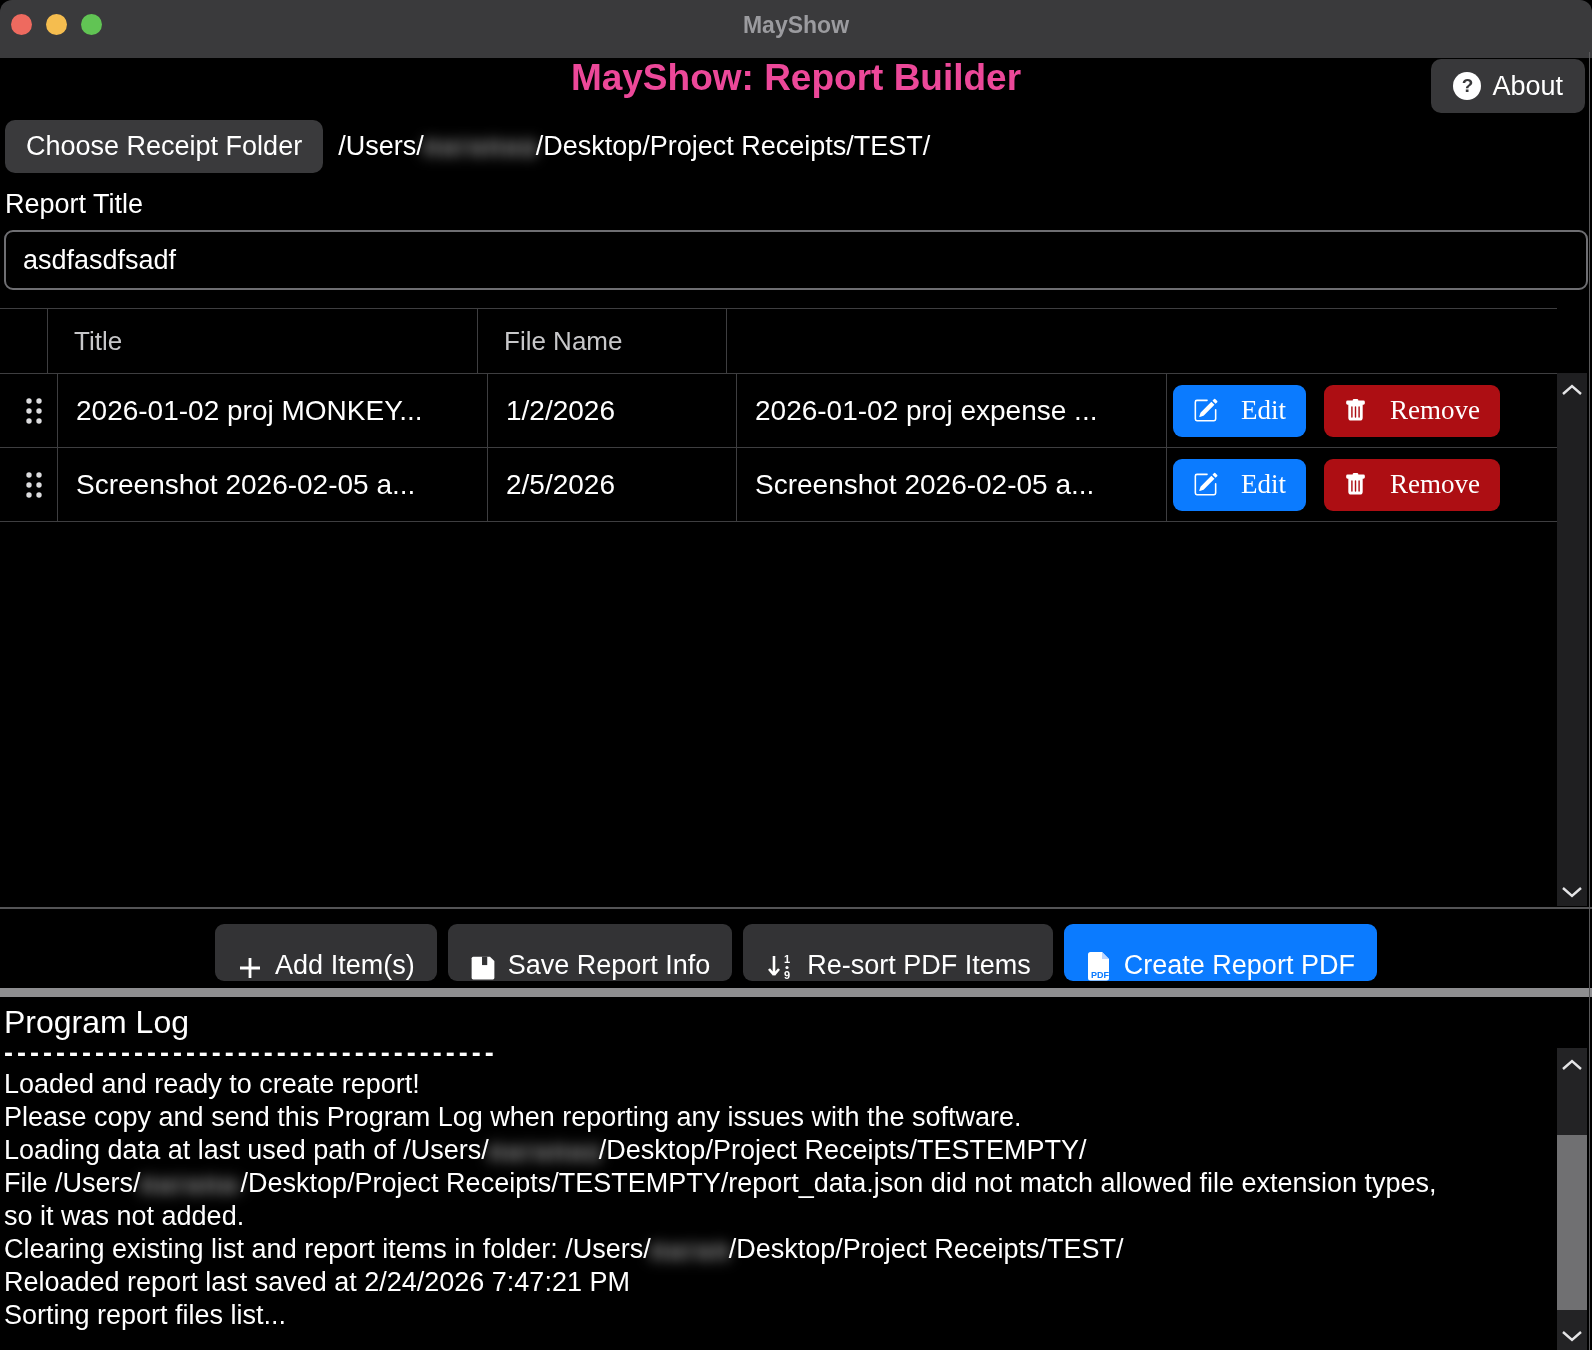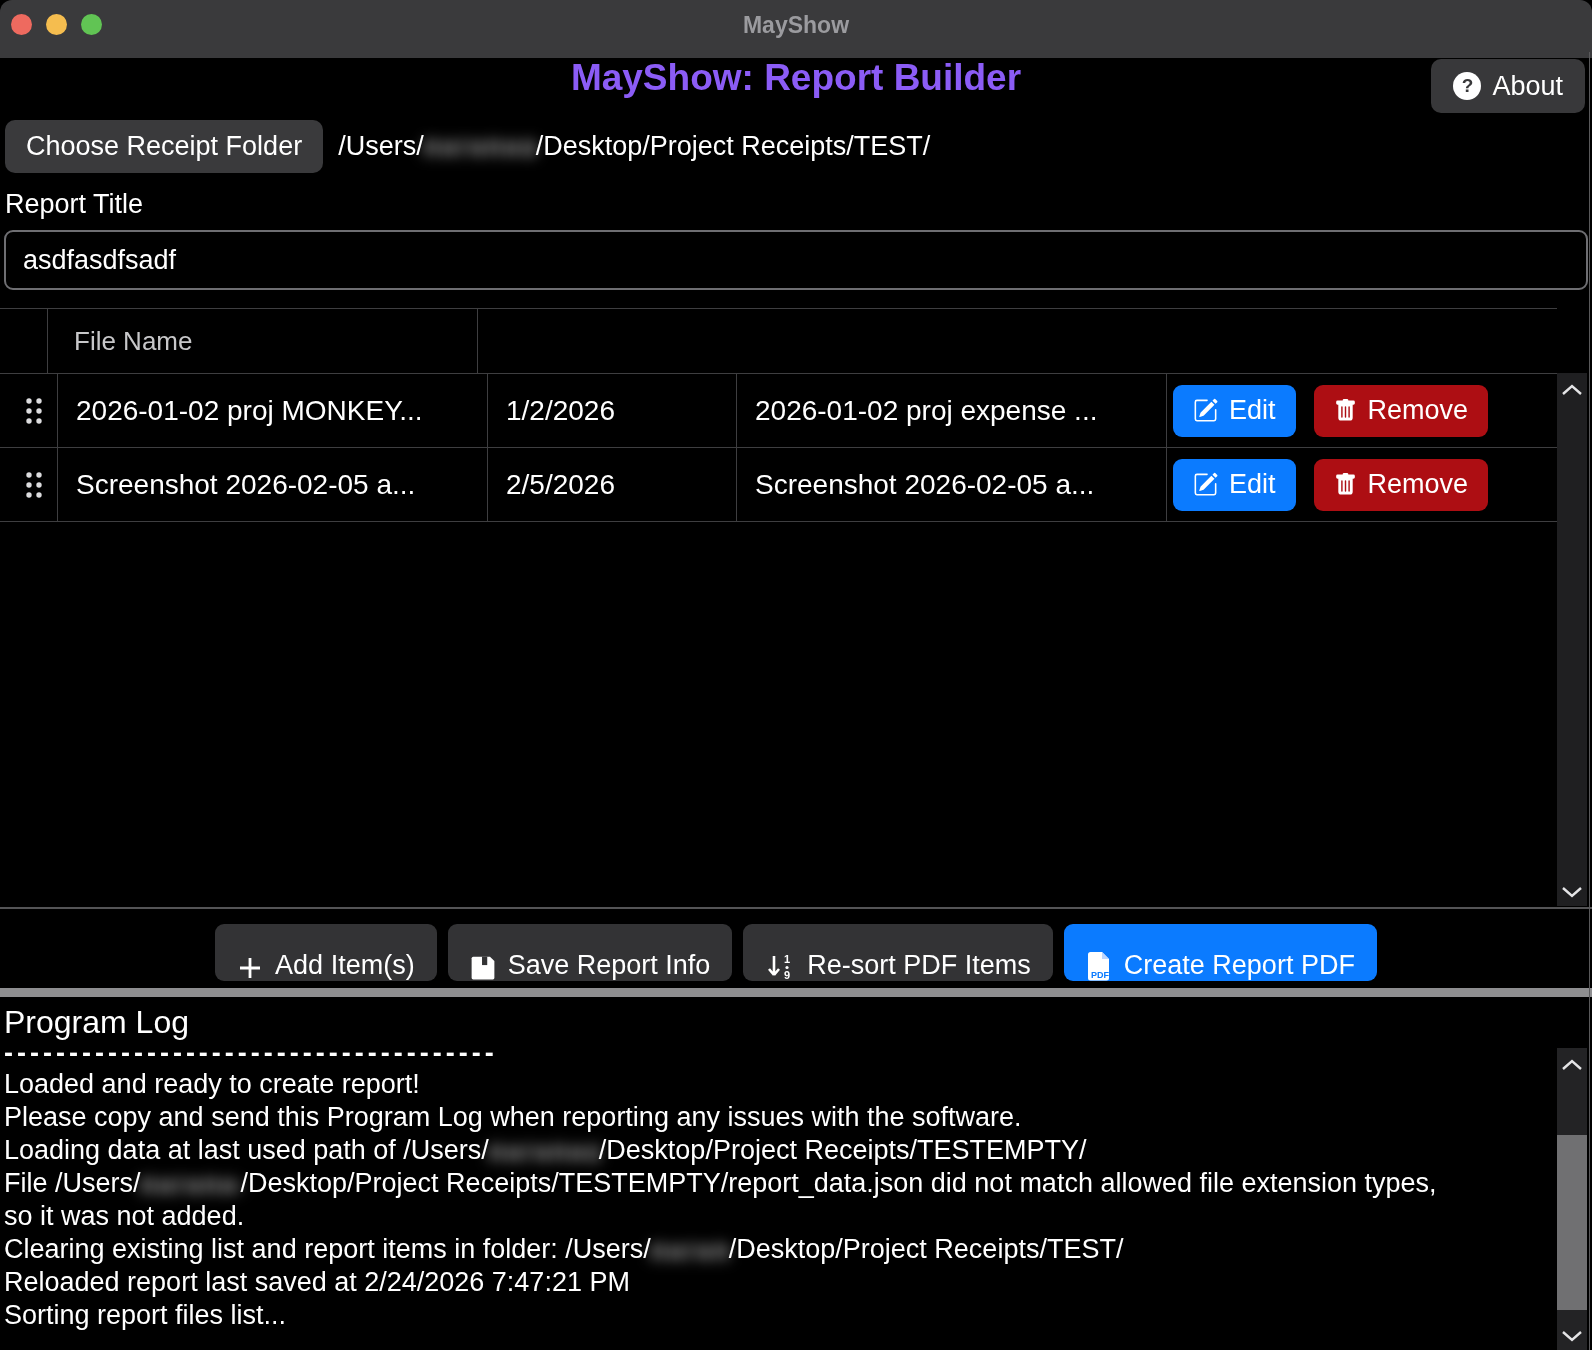--- a/index.html
+++ b/index.html
@@ -15,21 +15,21 @@
   .light { width:21px; height:21px; border-radius:50%; display:block; }
   .light.red   { background:#ee6a5f; }
   .light.yellow{ background:#f5bd4f; }
   .light.green { background:#61c454; }
   .tb-title { position:absolute; left:0; right:0; top:0; height:50px;
               line-height:50px; text-align:center; font-weight:700;
               font-size:23px; color:#9b9b9f; }
 
   
   .page-title { position:absolute; top:57px; left:0; width:100%; margin:0;
-                text-align:center; font-size:37px; font-weight:700; color:#8b5cf6; }
+                text-align:center; font-size:37px; font-weight:700; color:#ec4899; }
   .about-btn { position:absolute; top:59px; right:7px; height:54px;
                display:inline-flex; align-items:center; gap:11px;
                background:#38383a; color:#fff; border:none; border-radius:10px;
                padding:0 22px; font-size:27px; font-family:inherit; cursor:pointer; }
   .qicon { width:28px; height:28px; border-radius:50%; background:#fff;
            color:#38383a; font-weight:700; font-size:19px; display:inline-flex;
            align-items:center; justify-content:center; }
 
   
   .folder-row { position:absolute; top:120px; left:5px; display:flex;
@@ -61,22 +61,22 @@
   .td { display:flex; align-items:center; padding-left:18px; box-sizing:border-box;
         overflow:hidden; white-space:nowrap; }
   .td.c1, .td.c2, .td.c3, .td.c4 { border-right:1px solid #3e3e40; }
   .th-row .td { color:#c7c7c9; font-size:26px; padding-left:26px; }
   .th-row .td.c1 { padding-left:0; }
   .row .td { font-size:28px; color:#fff; }
   .td.c1 { justify-content:center; padding-left:0; }
   .td.c5 { gap:18px; padding-left:6px; border-right:none; }
 
   .btn-edit, .btn-remove { height:52px; display:inline-flex; align-items:center;
-      gap:11px; border:none; border-radius:9px; padding:0 20px; color:#fff;
-      font-size:27px; font-family:Liberation Sans, sans-serif; cursor:pointer; }
+      gap:23px; border:none; border-radius:9px; padding:0 20px; color:#fff;
+      font-size:27px; font-family:Liberation Serif, serif; cursor:pointer; }
   .btn-edit   { background:#0b7bff; }
   .btn-remove { background:#ad0e13; }
 
   
   .vscroll { position:absolute; width:30px; background:#1f1f21; }
   .table-scroll { left:1557px; top:373px; height:533px; }
   .log-scroll   { left:1557px; top:1048px; height:302px; background:#232325; }
   .scroll-arrow { position:absolute; left:2px; width:26px; height:16px;
                   display:flex; align-items:center; justify-content:center; cursor:pointer; }
   .arr-top { top:8px; } .arr-bottom { bottom:6px; }
@@ -129,20 +129,21 @@
     <button class="choose-btn">Choose Receipt Folder</button>
     <div class="path"><span>/Users/</span><span class="redacted rw-path">nxrxnxo</span><span>/Desktop/Project Receipts/TEST/</span></div>
   </div>
 
   <div class="rt-label">Report Title</div>
   <input class="rt-input" value="asdfasdfsadf" style="">
 
   <div class="table">
     <div class="tr th-row">
       <div class="td c1"></div>
+      <div class="td c2">Title</div>
       <div class="td c4">File Name</div>
       <div class="td c5"></div>
     </div>
 
     <div class="tr row">
       <div class="td c1">
         <svg class="ico" width="20" height="32" viewBox="0 0 20 32">
           <g fill="#dcdcde">
               <circle cx="5" cy="6" r="2.7"></circle>
               <circle cx="15" cy="6" r="2.7"></circle>

